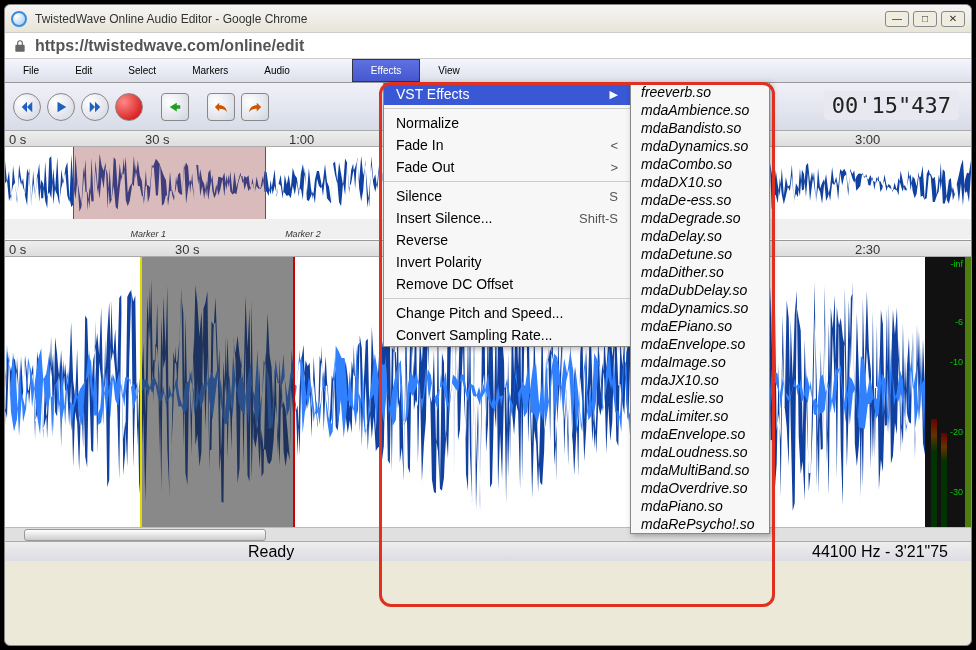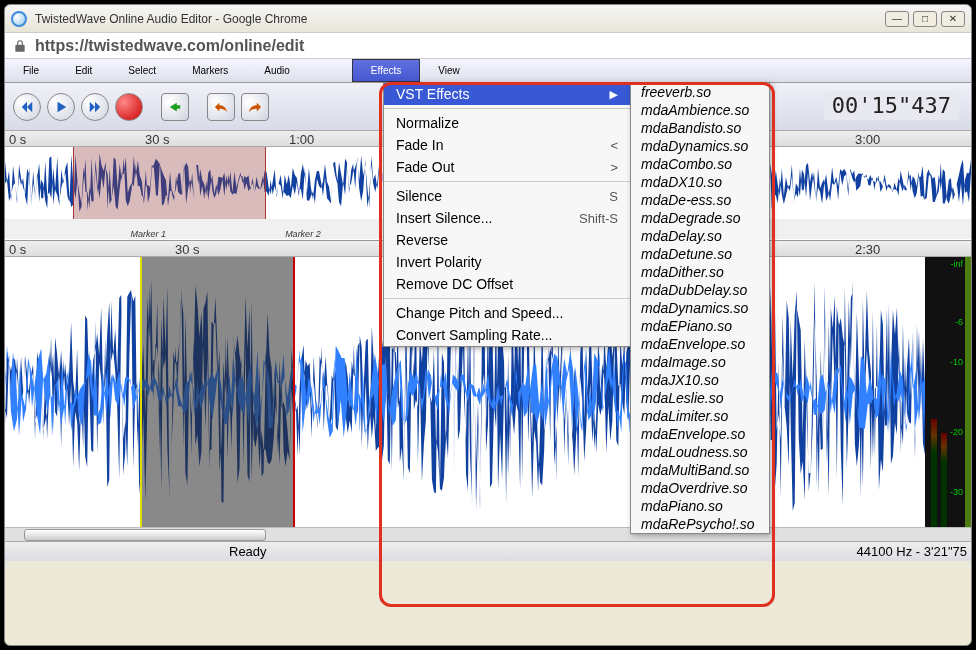--- a/index.html
+++ b/index.html
@@ -40,21 +40,21 @@
 .selection-sm { position: absolute; top: 0; height: 100%; background: rgba(150,60,60,.35); border-left: 1px solid #aa3333; border-right: 1px solid #aa3333; }
 .marker-row { height: 20px; position: relative; background: #f0f0f0; font-size: 9px; }
 .marker { position: absolute; top: 10px; color: #333; font-style: italic; }
 .marker::after { content: ''; position: absolute; left: 50%; top: 12px; width: 0; height: 0; border-left: 5px solid transparent; border-right: 5px solid transparent; border-top: 7px solid #cc0000; transform: translateX(-50%); }
 .main-wave-wrap { position: relative; background: #fff; }
 .main-wave { height: 270px; position: relative; background: #4d7c0f; overflow: hidden; }
 .selection-lg { position: absolute; top: 0; height: 100%; background: rgba(40,40,40,.55); border-left: 2px solid #dddd00; border-right: 2px solid #cc0000; }
 .meter { position: absolute; right: 6px; width: 40px; top: 0; bottom: 0; background: #111; font-size: 9px; color: #0f0; padding-top: 2px; }
 .meter .mlabel { position: absolute; right: 2px; color: #0c0; }
 .meter .mbar { position: absolute; left: 4px; width: 6px; bottom: 0; background: linear-gradient(to top, #003300 0%, #003300 70%, #663300 85%, #660000 100%); }
-.statusbar { height: 20px; background: linear-gradient(#eee,#dcdce4); border-top: 1px solid #aaa; display: flex; align-items: center; font-size: 13px; padding: 0 4px; }
+.statusbar { height: 20px; background: linear-gradient(#eee,#dcdce4); border-top: 1px solid #aaa; display: flex; align-items: center; font-size: 16px; padding: 0 23px; }
 .statusbar .spacer { flex: 1; }
 .hscroll { height: 14px; background: #e0e0e0; border-top: 1px solid #bbb; position: relative; }
 .hscroll-thumb { position: absolute; top: 1px; height: 12px; background: linear-gradient(#fff,#ccc); border: 1px solid #999; border-radius: 3px; }
 .red-highlight { position: absolute; border: 3px solid #e03020; border-radius: 12px; pointer-events: none; z-index: 100; }
 </style>
 </head>
 <body>
 
 <div class="outer-frame">
   <div class="titlebar">

